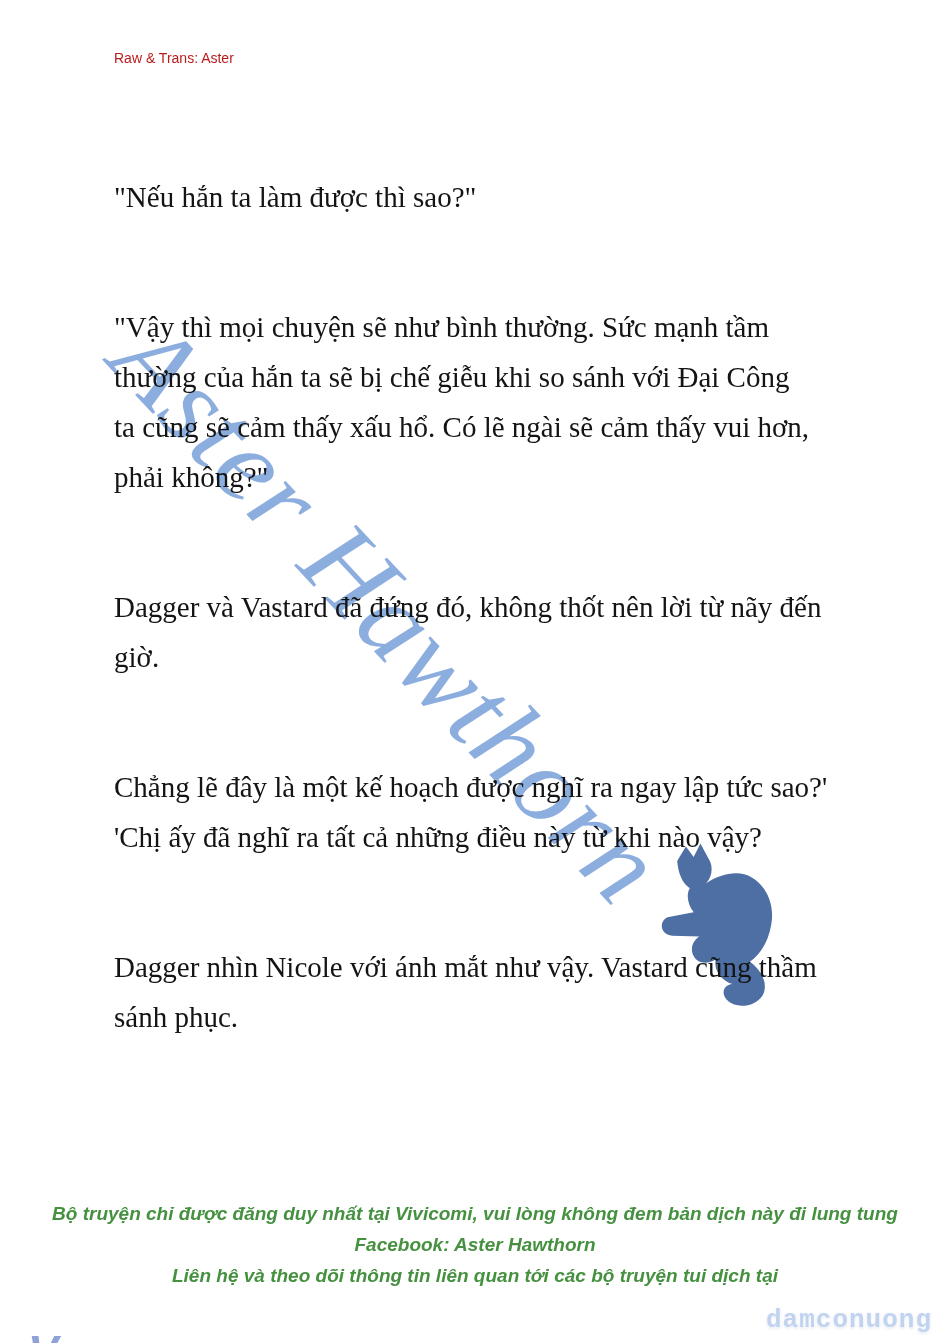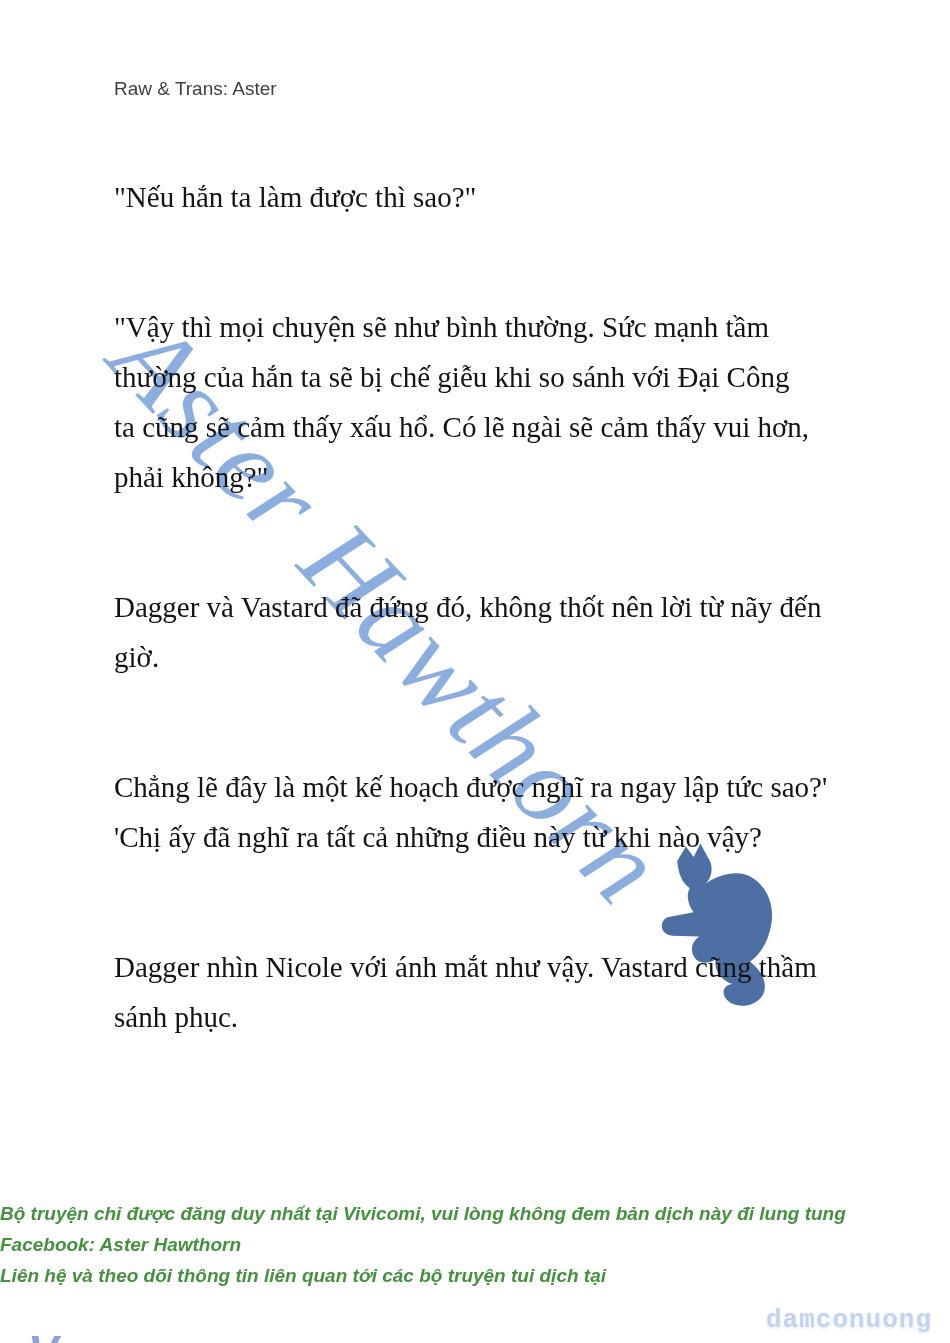--- a/index.html
+++ b/index.html
@@ -12,24 +12,23 @@
     overflow: hidden;
     font-family: "Liberation Serif", serif;
   }
 
   
   .credit {
     position: absolute;
     left: 114px;
     top: 50px;
     font-family: "Liberation Sans", sans-serif;
-    font-size: 19px;
-    color: #404040;
+    font-size: 14px;
+    color: #b91c1c;
     z-index: 3;
-    margin-top: 28px;
   }
 
   
   .watermark {
     position: absolute;
     left: 175px;
     top: 300px;
     font-family: "Liberation Serif", serif;
     font-style: italic;
     font-size: 112px;
@@ -71,21 +70,21 @@
     line-height: 50px;
     white-space: nowrap;
   }
 
   
   .footer {
     position: absolute;
     left: 0;
     top: 1198px;
     width: 950px;
-    text-align: left;
+    text-align: center;
     font-family: "Liberation Sans", sans-serif;
     font-weight: bold;
     font-style: italic;
     font-size: 19px;
     color: #459140;
     z-index: 3;
   }
   .footer .f-line { line-height: 31px; }
 
   

